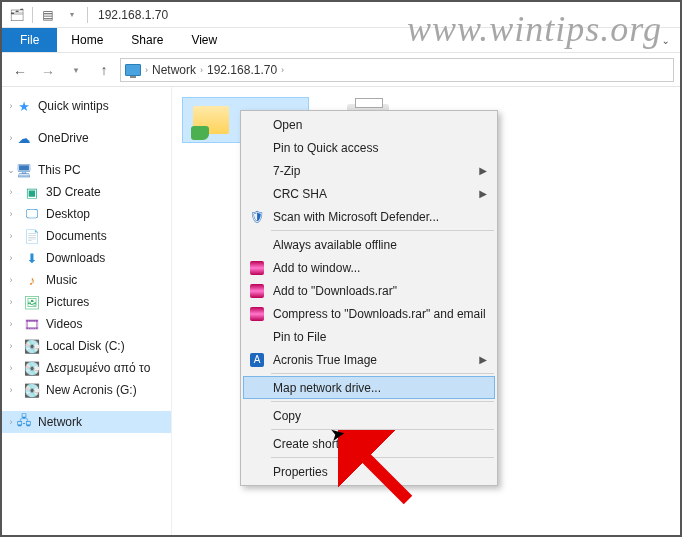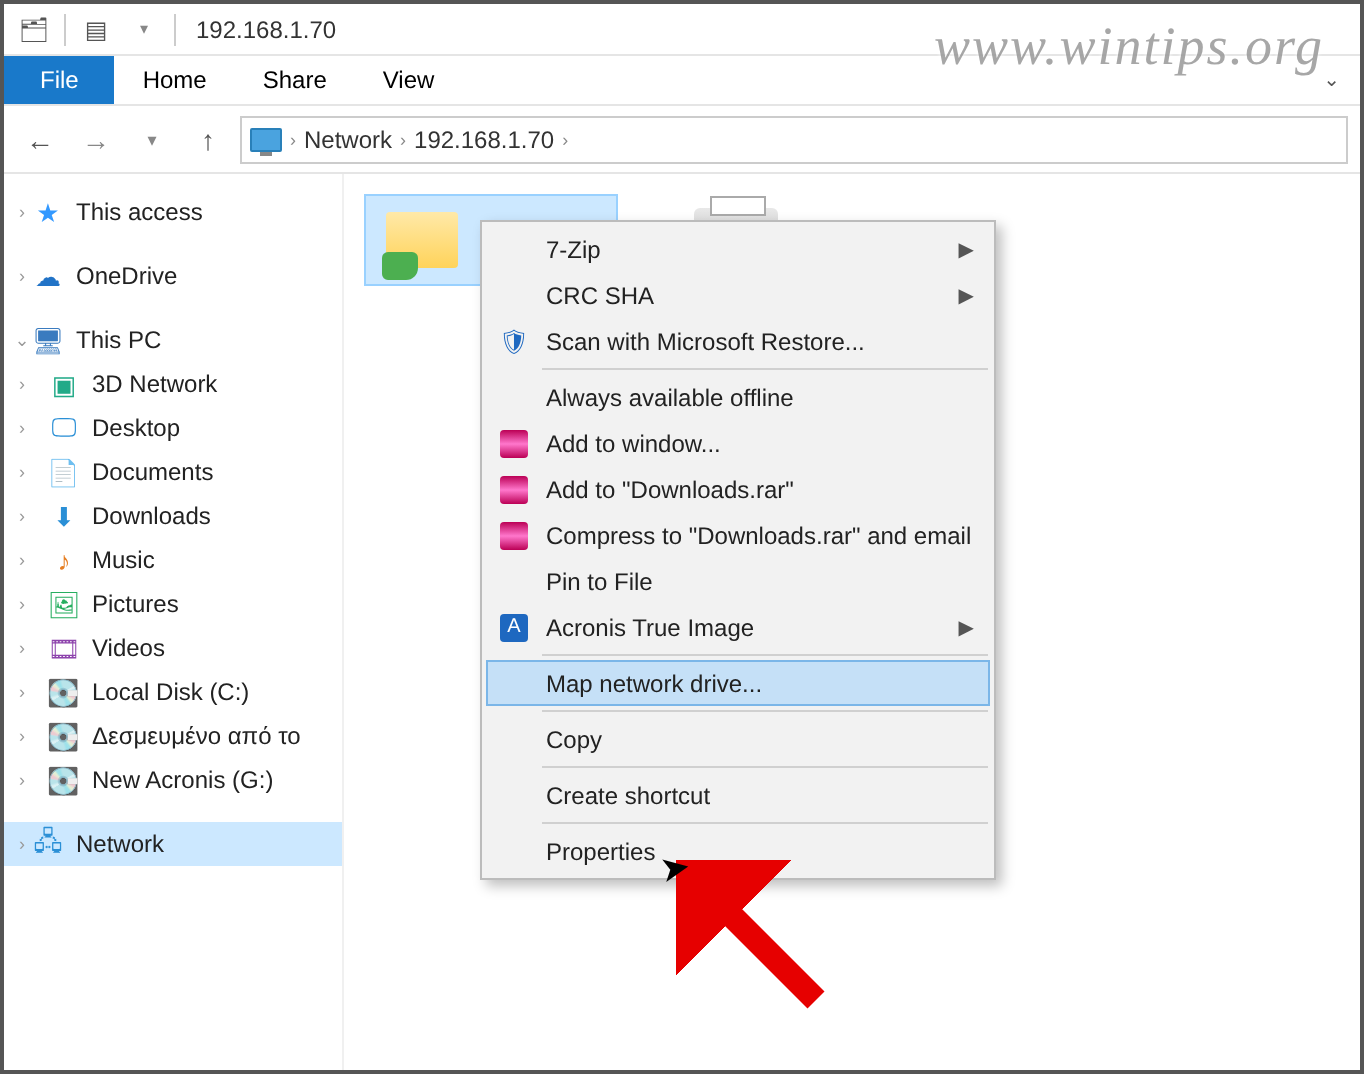--- a/index.html
+++ b/index.html
@@ -75,21 +75,21 @@
 .ic-net { color: #2a8fd6; }
 .ic-shield { color: #1e68c0; }
 .ic-rar { width:14px; height:14px; background: linear-gradient(#b05, #f7c, #b05); border-radius: 2px; }
 .ic-acronis { width:14px; height:14px; background:#1e68c0; color:#fff; font-size:10px; text-align:center; line-height:14px; border-radius:2px; }
 
 
 .cursor { position: absolute; left: 328px; top: 421px; z-index: 30; font-size: 18px; color: #000; transform: rotate(-10deg); pointer-events:none; }
 .red-arrow { position: absolute; left: 336px; top: 428px; z-index: 20; pointer-events:none; }
 
 
-.watermark { position: absolute; top: 6px; right: 18px; font-size: 27px; font-style: italic; color: rgba(120,120,120,0.65); font-family: Georgia, serif; letter-spacing: 1px; z-index: 50; pointer-events:none; text-shadow: 0 0 2px #fff; }
+.watermark { position: absolute; top: 6px; right: 18px; font-size: 36px; font-style: italic; color: rgba(120,120,120,0.65); font-family: Georgia, serif; letter-spacing: 1px; z-index: 50; pointer-events:none; text-shadow: 0 0 2px #fff; }
 </style>
 </head>
 <body>
 
 <div class="watermark">www.wintips.org</div>
 
 <div class="titlebar">
   <div class="qat">
     <div class="qat-icon">🗂</div>
     <div class="qat-sep"></div>
@@ -122,38 +122,38 @@
     <span class="addr-chev">›</span>
   </div>
 </div>
 
 <div class="main">
 
   <div class="sidebar">
     <div class="side-item top">
       <span class="exp">›</span>
       <span class="si-icon ic-star">★</span>
-      <span>This access</span>
+      <span>Quick wintips</span>
     </div>
     <div class="side-spacer"></div>
     <div class="side-item top">
       <span class="exp">›</span>
       <span class="si-icon ic-cloud">☁</span>
       <span>OneDrive</span>
     </div>
     <div class="side-spacer"></div>
     <div class="side-item top">
       <span class="exp">⌄</span>
       <span class="si-icon ic-pc">🖥</span>
       <span>This PC</span>
     </div>
     <div class="side-item">
         <span class="exp">›</span>
         <span class="si-icon ic-3d">▣</span>
-        <span>3D Network</span>
+        <span>3D Create</span>
       </div>
     <div class="side-item">
         <span class="exp">›</span>
         <span class="si-icon ic-desk">🖵</span>
         <span>Desktop</span>
       </div>
     <div class="side-item">
         <span class="exp">›</span>
         <span class="si-icon ic-doc">📄</span>
         <span>Documents</span>
@@ -213,30 +213,36 @@
       <div class="printer-item">
         <div class="printer-icon"></div>
         <span class="folder-label">hp6960</span>
       </div>
     </div>
   </div>
 </div>
 
 <div class="ctx">
   <div class="ctx-item">
+      <span>Open</span>
+    </div>
+  <div class="ctx-item">
+      <span>Pin to Quick access</span>
+    </div>
+  <div class="ctx-item">
       <span>7-Zip</span>
       <span class="arrow">▶</span>
     </div>
   <div class="ctx-item">
       <span>CRC SHA</span>
       <span class="arrow">▶</span>
     </div>
   <div class="ctx-item">
       <span class="ci-icon ic-shield">🛡</span>
-      <span>Scan with Microsoft Restore...</span>
+      <span>Scan with Microsoft Defender...</span>
     </div>
   <div class="ctx-sep"></div>
   <div class="ctx-item">
       <span>Always available offline</span>
     </div>
   <div class="ctx-item">
       <span class="ci-icon">
         <span class="ic-rar"></span>
       </span>
       <span>Add to window...</span>

